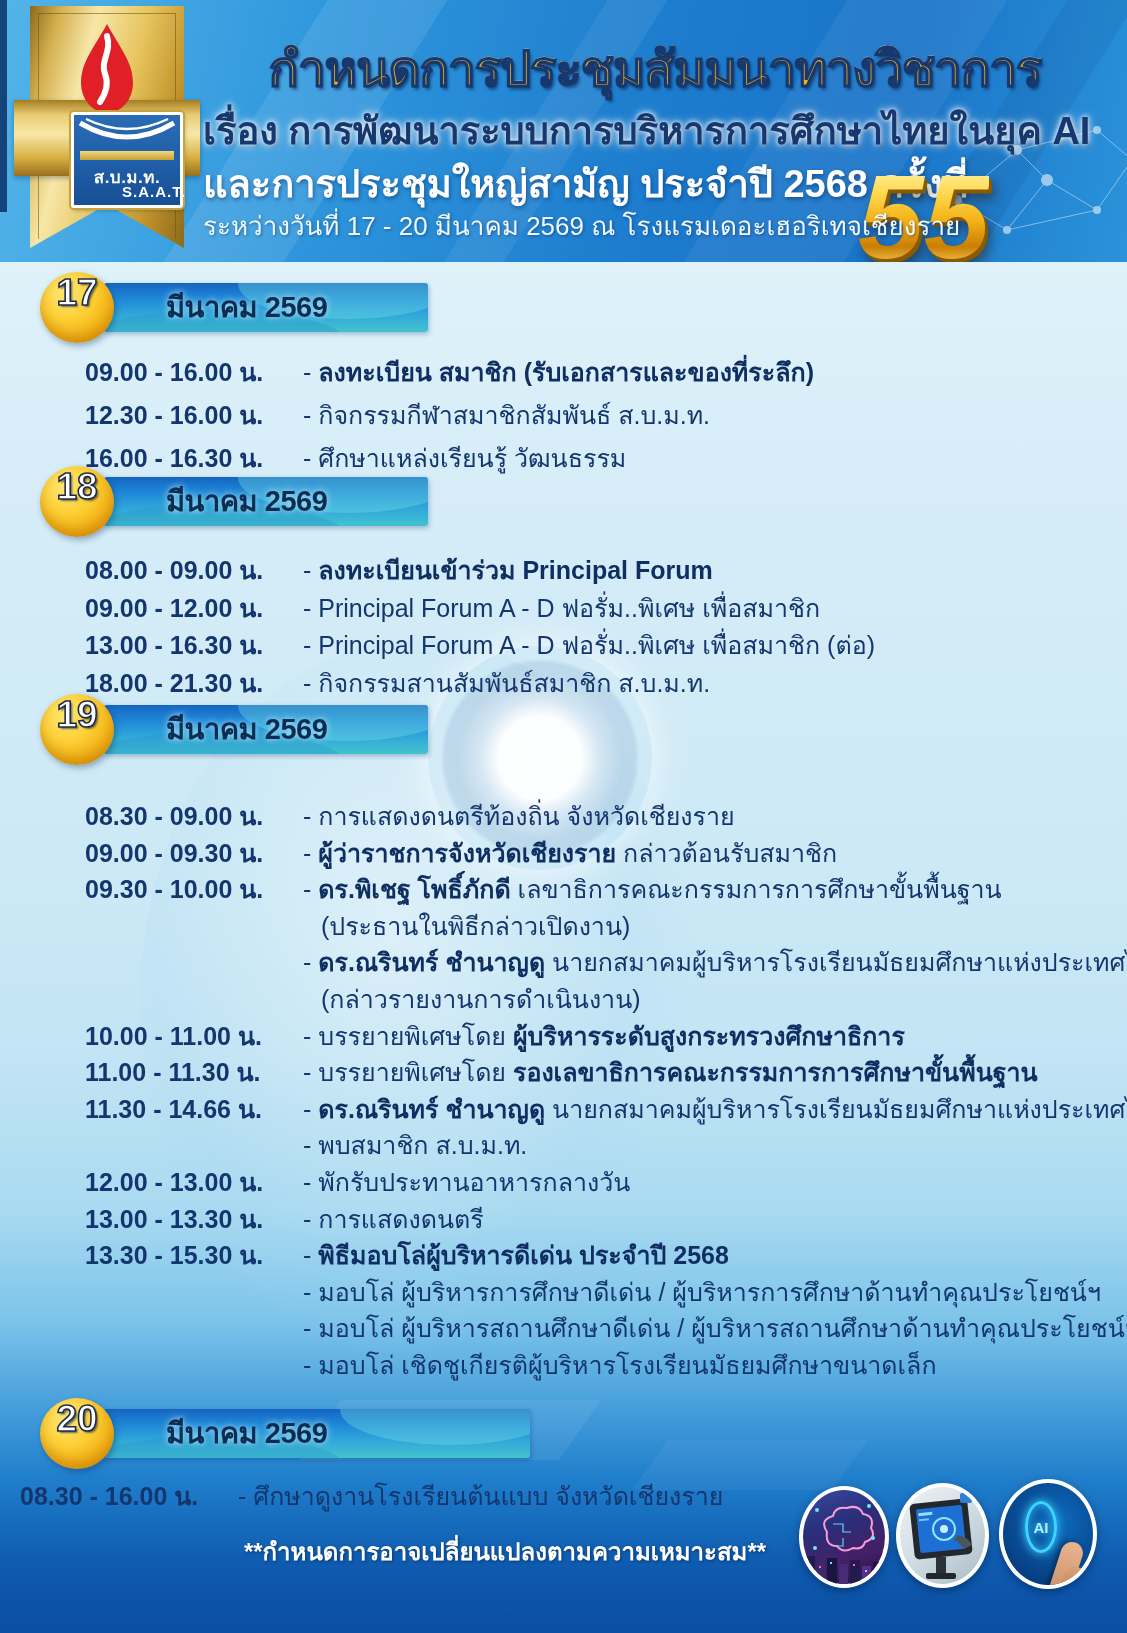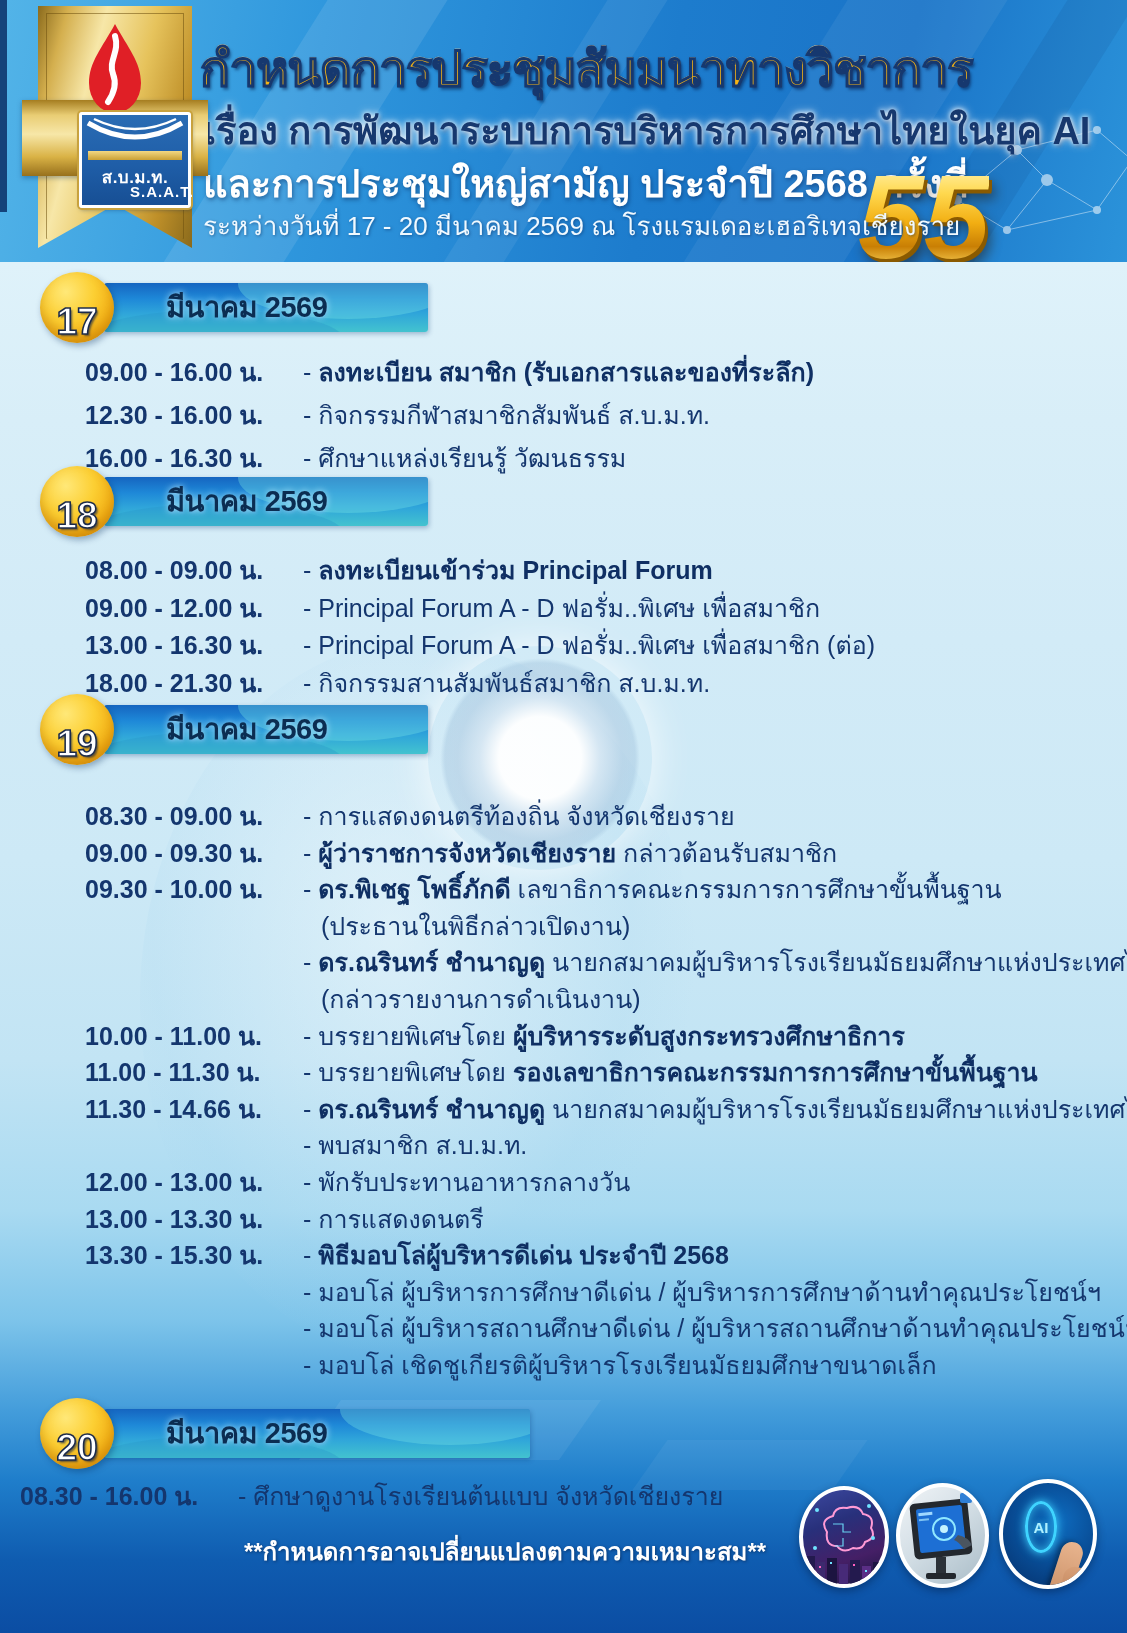--- a/index.html
+++ b/index.html
@@ -11,20 +11,21 @@
       #c2e4f4 1060px,#a9daf1 1210px,#7dc4ea 1320px,#449ddb 1410px,
       #1f7ecb 1480px,#0f5cb0 1560px,#0b4da3 1633px);
   }
   .poster *{box-sizing:border-box;}
 
   
   .header{
     position:absolute;left:0;top:0;width:1127px;height:262px;
     background:linear-gradient(102deg,#53b4e8 0%,#2f97dd 28%,#1d7ccd 58%,#1a74c8 78%,#2b93da 100%);
     overflow:hidden;
+    text-align:center;
   }
   .streak{position:absolute;background:rgba(255,255,255,.10);transform:skewX(-32deg);}
   .s1{left:240px;top:-20px;width:120px;height:320px;}
   .s2{left:520px;top:-20px;width:60px;height:320px;background:rgba(255,255,255,.07);}
   .s3{left:760px;top:-20px;width:160px;height:320px;background:rgba(255,255,255,.06);}
   .s4{left:980px;top:-20px;width:70px;height:320px;background:rgba(10,50,110,.10);}
   .edge-strip{position:absolute;left:0;top:0;width:7px;height:212px;background:#0a2f66;opacity:.85;}
 
   .net-svg{position:absolute;right:-10px;top:120px;opacity:.55;}
 
@@ -54,21 +55,21 @@
     position:absolute;left:858px;top:122px;
     font-size:118px;font-weight:900;font-style:italic;line-height:1;
     color:#f6c02a;
     background:linear-gradient(180deg,#fff3b0 5%,#ffd84e 30%,#f2ae12 55%,#c97f04 75%,#ffdc62 95%);
     -webkit-background-clip:text;background-clip:text;-webkit-text-fill-color:transparent;
     filter:drop-shadow(3px 4px 0 #8a5a00) drop-shadow(3px 6px 6px rgba(40,20,0,.45));
     margin-top:36px;
   }
 
   
-  .ribbon{position:absolute;left:30px;top:6px;width:170px;height:242px;z-index:5;text-decoration:underline;}
+  .ribbon{position:absolute;left:22px;top:6px;width:170px;height:242px;z-index:5;text-decoration:underline;}
   .ribbon-body{
     position:absolute;left:8px;top:0;width:154px;height:242px;
     background:linear-gradient(105deg,#8a6a1c 0%,#d4af4e 14%,#f7e7a8 32%,#e6c35c 56%,#bf9029 80%,#8a6a1c 100%);
     clip-path:polygon(0 0,100% 0,100% 100%,50% 82%,0 100%);
     box-shadow:2px 3px 6px rgba(10,40,90,.4);
   }
   .ribbon-inner{
     position:absolute;left:16px;top:7px;width:138px;height:226px;
     border:1.5px solid rgba(110,80,15,.55);
     clip-path:polygon(0 0,100% 0,100% 100%,50% 83%,0 100%);
@@ -108,21 +109,21 @@
   .f2{left:650px;top:1440px;width:200px;height:50px;background:rgba(255,255,255,.05);}
 
   
   .section{position:absolute;left:0;width:1127px;z-index:2;}
   .sec17{top:272px;}  .sec18{top:466px;}  .sec19{top:694px;}  .sec20{top:1398px;}
 
   .day-circle{
     position:absolute;left:40px;top:0;width:74px;height:71px;border-radius:50%;
     background:radial-gradient(circle at 35% 28%,#ffe878 0%,#fccf33 40%,#f3b014 70%,#df9708 100%);
     box-shadow:inset 0 -7px 12px rgba(160,90,0,.35),2px 3px 6px rgba(0,40,90,.35);
-    display:flex;align-items:flex-end;justify-content:center;z-index:3;
+    display:flex;align-items:flex-start;justify-content:center;z-index:3;
   }
   .day-num{
     font-size:37px;font-weight:800;color:#ffffff;
     -webkit-text-stroke:1.6px #1b2a4a;
     text-shadow:2px 2px 2px rgba(20,35,70,.6);
   }
   .day-bar{
     position:absolute;left:104px;top:11px;height:49px;width:324px;border-radius:3px;
     background:linear-gradient(180deg,#1565c0 0%,#1e88d8 32%,#2fa5da 62%,#43c3cf 100%);
     box-shadow:1px 2px 5px rgba(0,50,110,.3);overflow:hidden;

